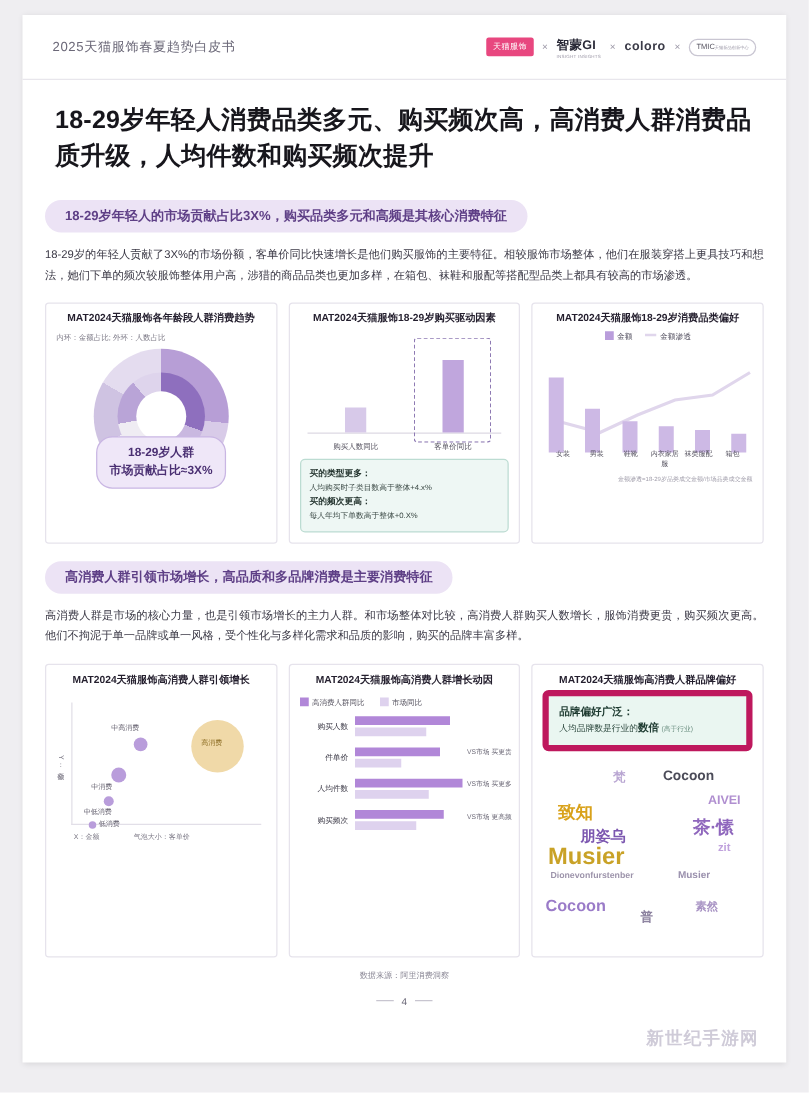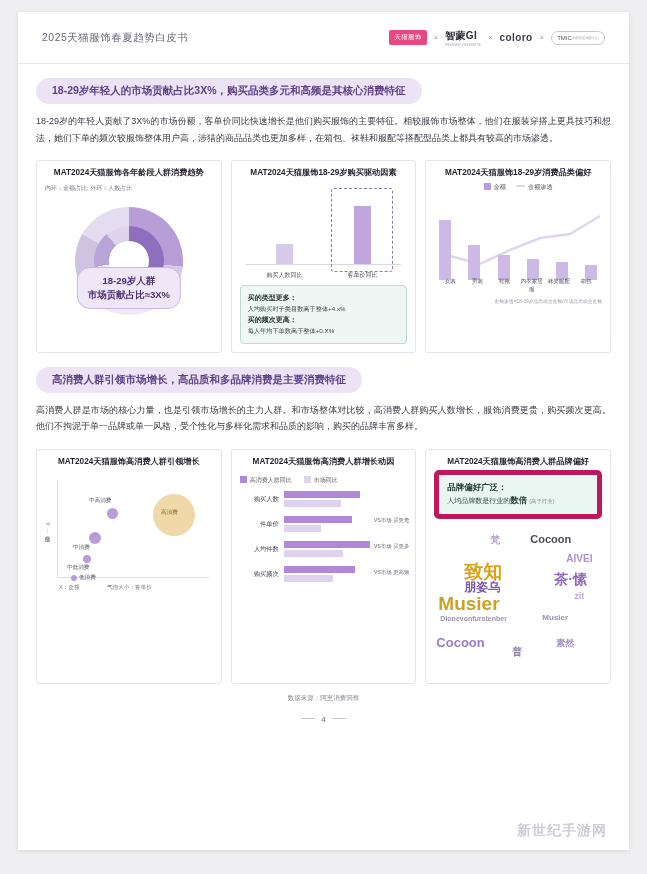--- a/index.html
+++ b/index.html
@@ -106,21 +106,21 @@
     text-align: center;
     line-height: 1.3;
   }
   .card-note {
     font-size: 6px;
     color: #7b7885;
     margin-top: 5px;
   }
 
   
-  .donut-wrap { position:relative; height:118px; margin-top:4px; display:flex; align-items:flex-end; justify-content:center;}
+  .donut-wrap { position:relative; height:118px; margin-top:4px; display:flex; align-items:flex-start; justify-content:center;}
   .donut {
     width: 108px; height: 108px; border-radius: 50%;
     background: conic-gradient(#b79ed6 0deg 96deg, #d8cbe8 96deg 150deg, #efe9f5 150deg 245deg, #cfc3e2 245deg 300deg, #e4dcef 300deg 360deg);
     position: relative;
   }
   .donut::after {
     content:""; position:absolute; left:19px; top:19px; width:70px; height:70px; border-radius:50%;
     background: conic-gradient(#8e6fbe 0deg 110deg, #c9b8e0 110deg 175deg, #efecf3 175deg 260deg, #b9a4d7 260deg 320deg, #ded4ec 320deg 360deg);
   }
   .donut-hole {
@@ -233,20 +233,21 @@
       <div class="logo-x">×</div>
       <div class="logo-coloro">coloro</div>
       <div class="logo-x">×</div>
       <div class="logo-box logo-tmic">
           <span>TMIC</span>
           <small>天猫新品创新中心</small>
         </div>
     </div>
   </div>
 
+  <div class="main-title">18-29岁年轻人消费品类多元、购买频次高，高消费人群消费品质升级，人均件数和购买频次提升</div>
 
   <div class="sec">
     <div class="sec-tag">18-29岁年轻人的市场贡献占比3X%，购买品类多元和高频是其核心消费特征</div>
     <div class="sec-body">18-29岁的年轻人贡献了3X%的市场份额，客单价同比快速增长是他们购买服饰的主要特征。相较服饰市场整体，他们在服装穿搭上更具技巧和想法，她们下单的频次较服饰整体用户高，涉猎的商品品类也更加多样，在箱包、袜鞋和服配等搭配型品类上都具有较高的市场渗透。</div>
 
     <div class="charts">
 
       <div class="card">
         <div class="card-title">MAT2024天猫服饰各年龄段人群消费趋势</div>
         <div class="card-note">内环：金额占比; 外环：人数占比</div>
@@ -392,21 +393,21 @@
       <div class="card">
         <div class="card-title">MAT2024天猫服饰高消费人群品牌偏好</div>
         <div class="brand-callout">
           <b>品牌偏好广泛：</b><br>
           <span>人均品牌数是行业的</span><b>数倍</b>
           <span class="sm">(高于行业)</span>
         </div>
         <div class="wordcloud">
           <div class="wc" style="left:4px;top:68px;font-size:19px;color:#c9a227">Musier</div>
           <div class="wc" style="left:2px;top:110px;font-size:13px;color:#9a7bc8">Cocoon</div>
-          <div class="wc" style="left:30px;top:34px;font-size:19px;color:#d9a21b">致知</div>
+          <div class="wc" style="left:12px;top:34px;font-size:14px;color:#d9a21b">致知</div>
           <div class="wc" style="left:30px;top:54px;font-size:12px;color:#7c57b0">朋姿乌</div>
           <div class="wc" style="left:120px;top:46px;font-size:14px;color:#8f67bd">茶·愫</div>
           <div class="wc" style="left:96px;top:8px;font-size:11px;color:#4b4b58">Cocoon</div>
           <div class="wc" style="left:6px;top:90px;font-size:7px;color:#9d94ab">Dionevonfurstenber</div>
           <div class="wc" style="left:132px;top:28px;font-size:10px;color:#b08fd0">AIVEI</div>
           <div class="wc" style="left:108px;top:88px;font-size:8px;color:#9a90ad">Musier</div>
           <div class="wc" style="left:140px;top:66px;font-size:9px;color:#c0a2dd">zit</div>
           <div class="wc" style="left:78px;top:120px;font-size:10px;color:#8d83a0">普</div>
           <div class="wc" style="left:122px;top:112px;font-size:9px;color:#a893c4">素然</div>
           <div class="wc" style="left:56px;top:8px;font-size:10px;color:#b9a6d2">梵</div>

